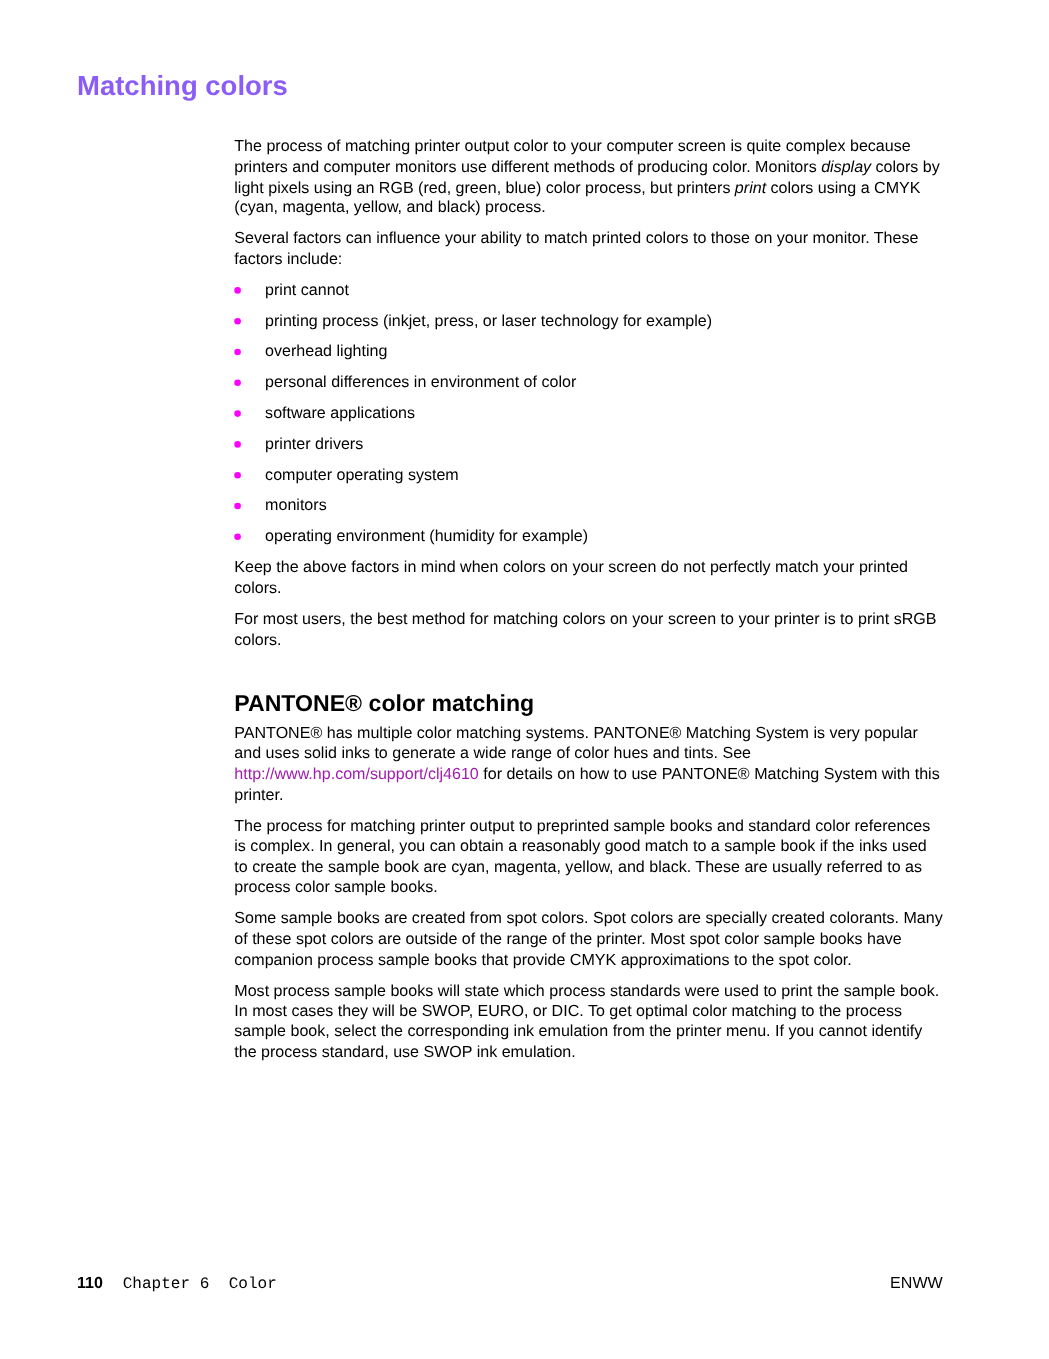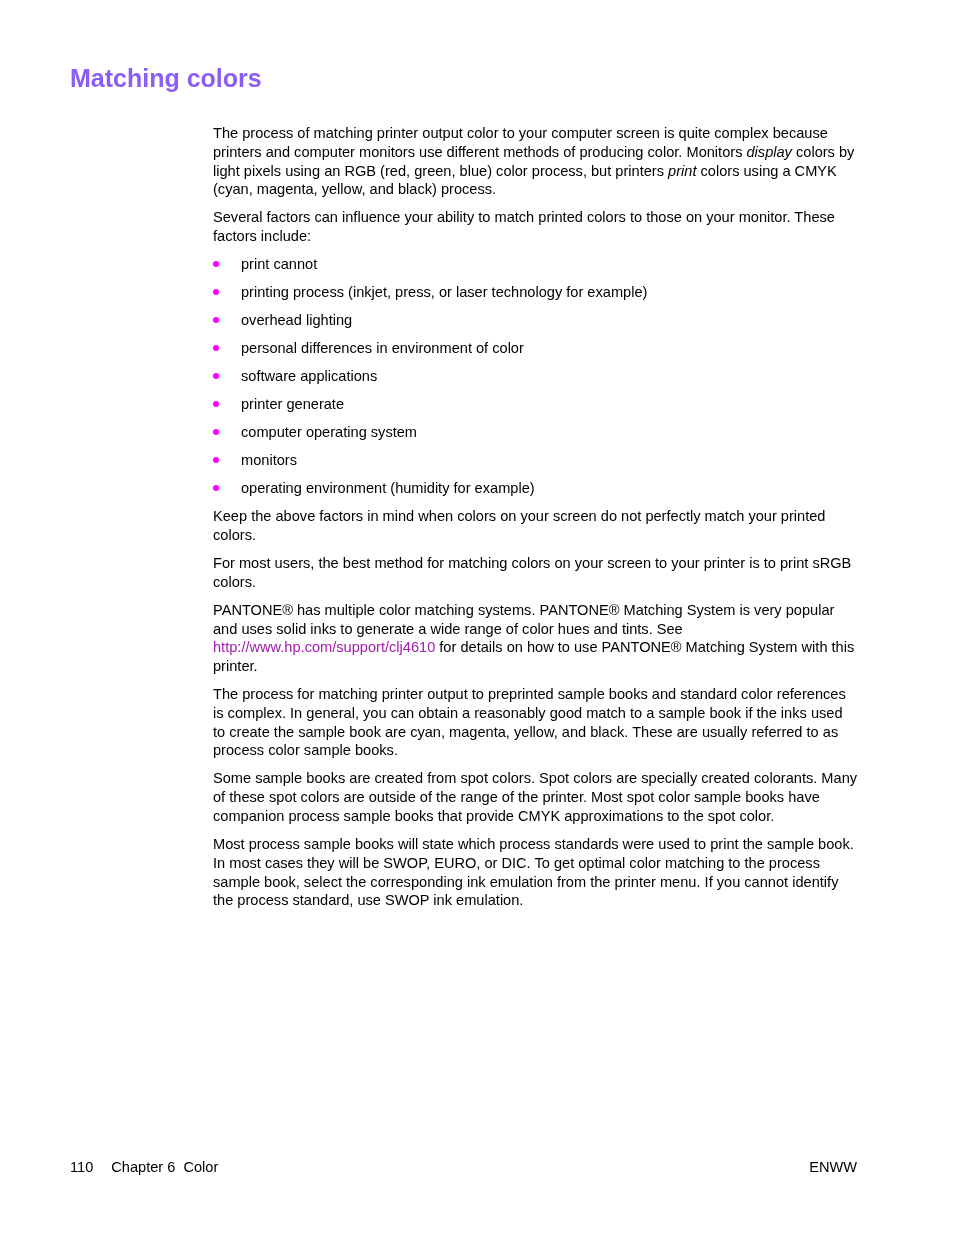--- a/index.html
+++ b/index.html
@@ -23,50 +23,51 @@
     border-radius: 50%; background: #ff00ff;
   }
   .h2 {
     font-size: 21px; font-weight: bold; margin: 0; line-height: 28px;
   }
   .link { color: #a21caf; text-decoration: none; }
   .footer {
     position: absolute; top: 1158px; left: 70px; width: 787px;
     font-size: 14.6px; line-height: 18px;
   }
-  .footer .pnum { font-weight: normal; margin-right: 18px; }
+  .footer .pnum { font-weight: bold; margin-right: 18px; }
   .footer .right { position: absolute; right: 0; top: 0; }
 </style>
 </head>
 <body>
 
 <h1 class="h1">Matching colors</h1>
 
 <div class="content">
   <p><span>The process of matching printer output color to your computer screen is quite complex because printers and computer monitors use different methods of producing color. Monitors </span><em>display</em><span> colors by light pixels using an RGB (red, green, blue) color process, but printers </span><em>print</em><span> colors using a CMYK (cyan, magenta, yellow, and black) process.</span></p>
   <p>Several factors can influence your ability to match printed colors to those on your monitor. These factors include:</p>
 
   <ul style="margin-top:2px;">
     <li><span class="bullet"></span><span>print cannot</span></li>
     <li><span class="bullet"></span><span>printing process (inkjet, press, or laser technology for example)</span></li>
     <li><span class="bullet"></span><span>overhead lighting</span></li>
     <li><span class="bullet"></span><span>personal differences in environment of color</span></li>
     <li><span class="bullet"></span><span>software applications</span></li>
-    <li><span class="bullet"></span><span>printer generate</span></li>
+    <li><span class="bullet"></span><span>printer drivers</span></li>
     <li><span class="bullet"></span><span>computer operating system</span></li>
     <li><span class="bullet"></span><span>monitors</span></li>
     <li><span class="bullet"></span><span>operating environment (humidity for example)</span></li>
   </ul>
 
   <p>Keep the above factors in mind when colors on your screen do not perfectly match your printed colors.</p>
   <p>For most users, the best method for matching colors on your screen to your printer is to print sRGB colors.</p>
 
+  <h2 class="h2" style="margin-top:34px;margin-bottom:4px;">PANTONE® color matching</h2>
   <p><span>PANTONE® has multiple color matching systems. PANTONE® Matching System is very popular and uses solid inks to generate a wide range of color hues and tints. See </span><a class="link">http://www.hp.com/support/clj4610</a><span> for details on how to use PANTONE® Matching System with this printer.</span></p>
 
   <p>The process for matching printer output to preprinted sample books and standard color references is complex. In general, you can obtain a reasonably good match to a sample book if the inks used to create the sample book are cyan, magenta, yellow, and black. These are usually referred to as process color sample books.</p>
   <p>Some sample books are created from spot colors. Spot colors are specially created colorants. Many of these spot colors are outside of the range of the printer. Most spot color sample books have companion process sample books that provide CMYK approximations to the spot color.</p>
   <p>Most process sample books will state which process standards were used to print the sample book. In most cases they will be SWOP, EURO, or DIC. To get optimal color matching to the process sample book, select the corresponding ink emulation from the printer menu. If you cannot identify the process standard, use SWOP ink emulation.</p>
 </div>
 
 <div class="footer">
-  <span class="pnum">110</span><span style="white-space:pre;">Chapter 6  Color</span>
+  <span class="pnum">110</span><span style="white-space:pre;font-family:Liberation Mono, monospace;">Chapter 6  Color</span>
   <span class="right">ENWW</span>
 </div>
 
 </body></html>

